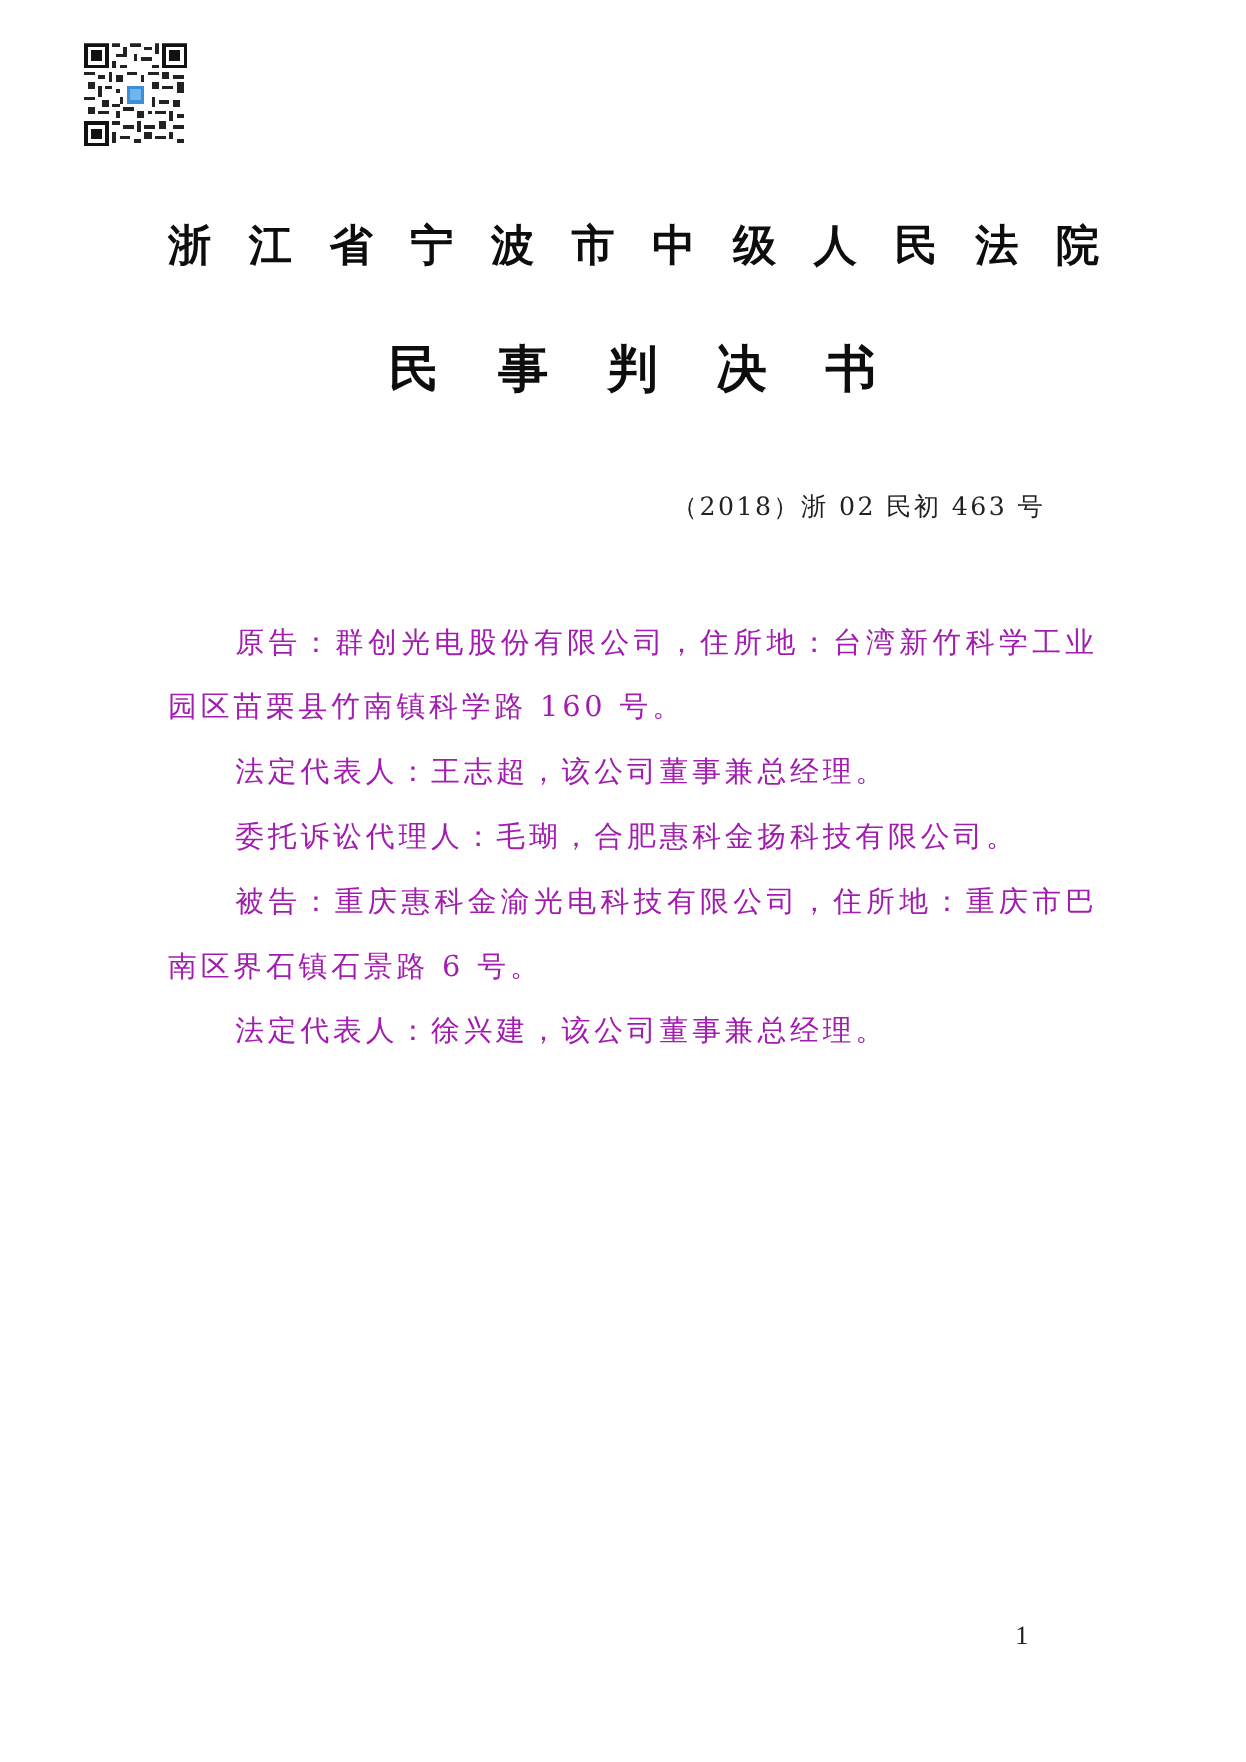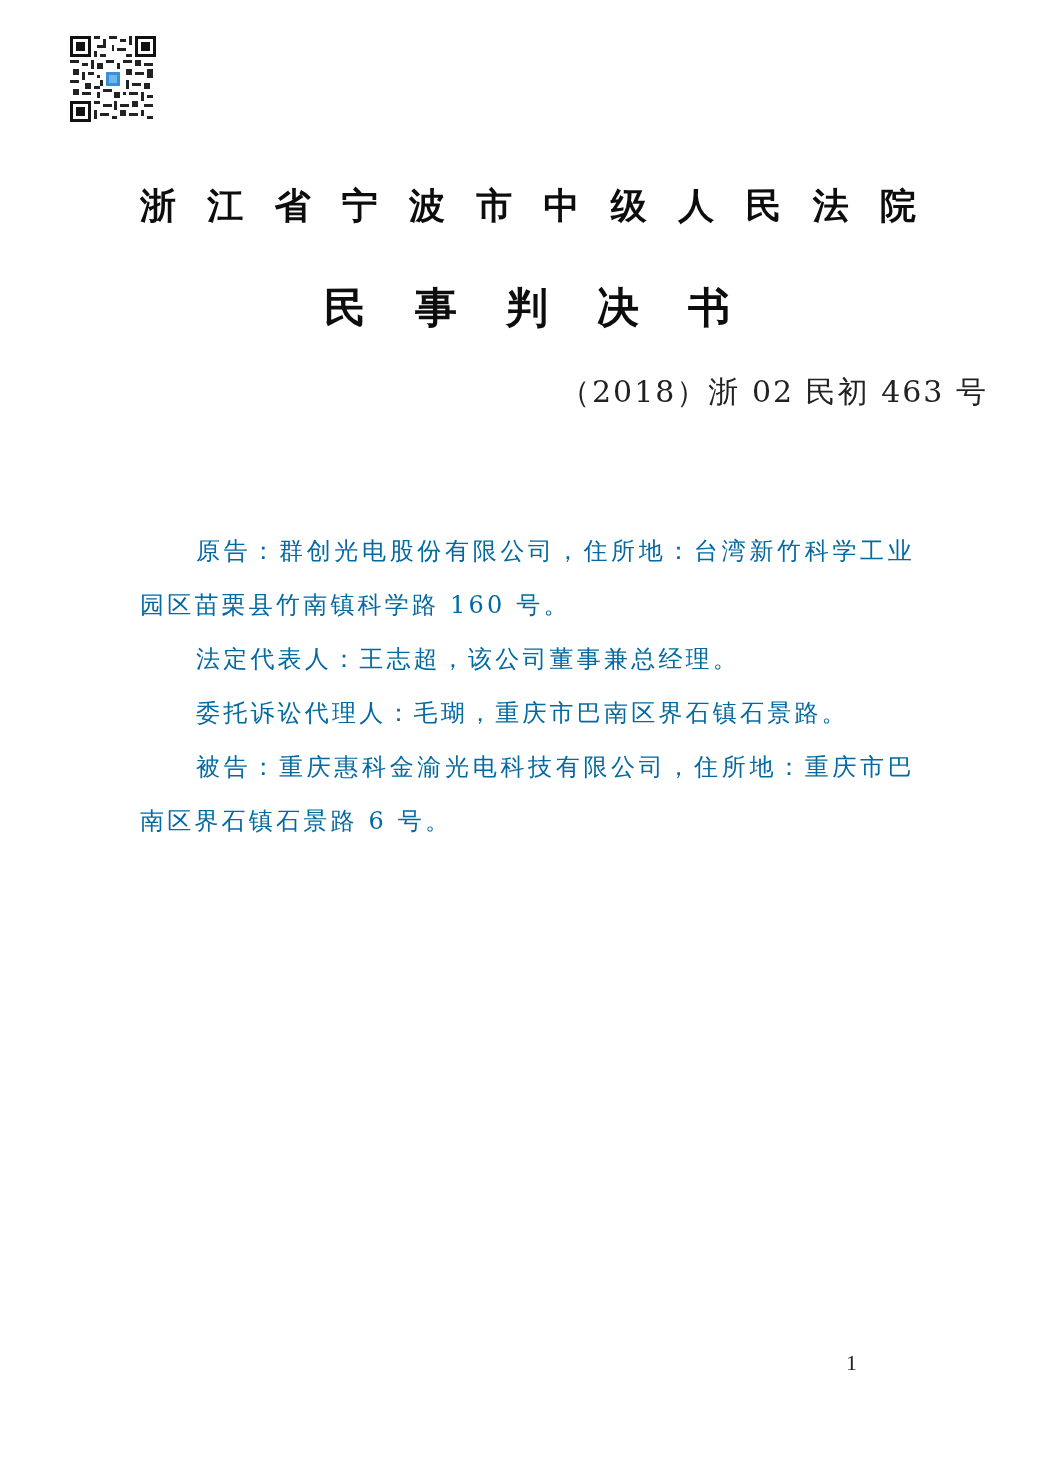--- a/index.html
+++ b/index.html
@@ -48,34 +48,34 @@
       font-family: "DejaVu Sans", "Liberation Sans", sans-serif;
       font-weight: bold;
       font-size: 42px;
       line-height: 60px;
       color: #0d0d0d;
     }
     .doc-title span { display: inline-block; width: 46px; text-align: center; }
     .case-number {
       position: absolute;
       left: 560px;
-      top: 376px;
-      font-size: 30px;
+      top: 406px;
+      font-size: 21px;
       line-height: 32px;
       letter-spacing: 2px;
       color: #222;
     }
     .body-text {
       position: absolute;
       left: 140px;
-      top: 524px;
+      top: 508px;
       width: 775px;
       font-size: 24px;
       line-height: 54px;
-      color: #0369a1;
+      color: #a21caf;
       letter-spacing: 3.2px;
     }
     .para {
       margin: 0;
       text-indent: 56px;
       text-align: justify;
       text-align-last: left;
     }
     .page-number {
       position: absolute;
@@ -197,17 +197,18 @@
   <span>判</span>
   <span>决</span>
   <span>书</span>
 </div>
 
 <div class="case-number">（2018）浙 02 民初 463 号</div>
 
 <div class="body-text">
   <p class="para">原告：群创光电股份有限公司，住所地：台湾新竹科学工业园区苗栗县竹南镇科学路 160 号。</p>
   <p class="para">法定代表人：王志超，该公司董事兼总经理。</p>
-  <p class="para">委托诉讼代理人：毛瑚，重庆市巴南区界石镇石景路。</p>
+  <p class="para">委托诉讼代理人：毛瑚，合肥惠科金扬科技有限公司。</p>
   <p class="para">被告：重庆惠科金渝光电科技有限公司，住所地：重庆市巴南区界石镇石景路 6 号。</p>
+  <p class="para">法定代表人：徐兴建，该公司董事兼总经理。</p>
 </div>
 
 <div class="page-number">1</div>
 
 </body></html>

